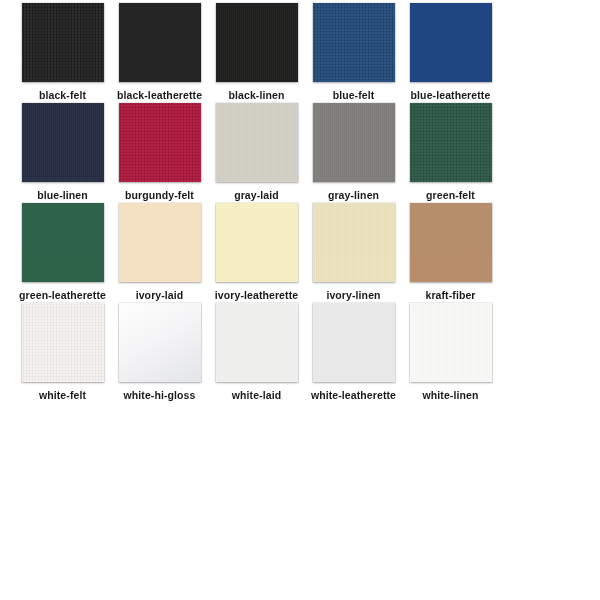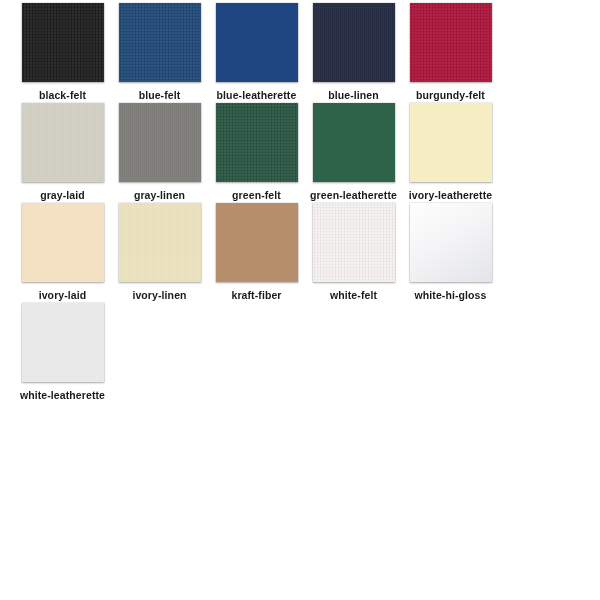--- a/index.html
+++ b/index.html
@@ -97,20 +97,28 @@
 </head>
 <body>
 
 <div id="swatch-gallery" style="background: rgb(255, 255, 255);">
   <div class="swatch-grid">
       <div class="swatch-cell">
         <div class="swatch-chip tex-felt" style="background-color: rgb(28, 27, 27);"></div>
         <div class="swatch-label">black-felt</div>
       </div>
       <div class="swatch-cell">
+        <div class="swatch-chip tex-leatherette" style="background-color: rgb(35, 35, 35);"></div>
+        <div class="swatch-label">black-leatherette</div>
+      </div>
+      <div class="swatch-cell">
+        <div class="swatch-chip tex-linen" style="background-color: rgb(30, 30, 28);"></div>
+        <div class="swatch-label">black-linen</div>
+      </div>
+      <div class="swatch-cell">
         <div class="swatch-chip tex-felt" style="background-color: rgb(29, 70, 117);"></div>
         <div class="swatch-label">blue-felt</div>
       </div>
       <div class="swatch-cell">
         <div class="swatch-chip tex-leatherette" style="background-color: rgb(30, 68, 128);"></div>
         <div class="swatch-label">blue-leatherette</div>
       </div>
       <div class="swatch-cell">
         <div class="swatch-chip tex-linen" style="background-color: rgb(38, 44, 66);"></div>
         <div class="swatch-label">blue-linen</div>
@@ -129,41 +137,49 @@
       </div>
       <div class="swatch-cell">
         <div class="swatch-chip tex-felt" style="background-color: rgb(39, 82, 63);"></div>
         <div class="swatch-label">green-felt</div>
       </div>
       <div class="swatch-cell">
         <div class="swatch-chip tex-leatherette" style="background-color: rgb(45, 98, 73);"></div>
         <div class="swatch-label">green-leatherette</div>
       </div>
       <div class="swatch-cell">
+        <div class="swatch-chip tex-laid" style="background-color: rgb(248, 228, 197);"></div>
+        <div class="swatch-label">ivory-laid</div>
+      </div>
+      <div class="swatch-cell">
         <div class="swatch-chip tex-leatherette" style="background-color: rgb(247, 240, 196);"></div>
         <div class="swatch-label">ivory-leatherette</div>
-      </div>
-      <div class="swatch-cell">
-        <div class="swatch-chip tex-laid" style="background-color: rgb(248, 228, 197);"></div>
-        <div class="swatch-label">ivory-laid</div>
       </div>
       <div class="swatch-cell">
         <div class="swatch-chip tex-linen" style="background-color: rgb(238, 229, 192);"></div>
         <div class="swatch-label">ivory-linen</div>
       </div>
       <div class="swatch-cell">
         <div class="swatch-chip tex-fiber" style="background-color: rgb(185, 142, 108);"></div>
         <div class="swatch-label">kraft-fiber</div>
       </div>
       <div class="swatch-cell">
         <div class="swatch-chip tex-felt" style="background-color: rgb(244, 241, 239);"></div>
         <div class="swatch-label">white-felt</div>
       </div>
       <div class="swatch-cell">
         <div class="swatch-chip tex-gloss" style="background-color: rgb(243, 243, 245);"></div>
         <div class="swatch-label">white-hi-gloss</div>
       </div>
       <div class="swatch-cell">
+        <div class="swatch-chip tex-laid" style="background-color: rgb(243, 243, 242);"></div>
+        <div class="swatch-label">white-laid</div>
+      </div>
+      <div class="swatch-cell">
         <div class="swatch-chip tex-leatherette" style="background-color: rgb(235, 235, 235);"></div>
         <div class="swatch-label">white-leatherette</div>
+      </div>
+      <div class="swatch-cell">
+        <div class="swatch-chip tex-linen" style="background-color: rgb(251, 251, 250);"></div>
+        <div class="swatch-label">white-linen</div>
       </div>
     </div>
 </div>
 
 </body></html>

